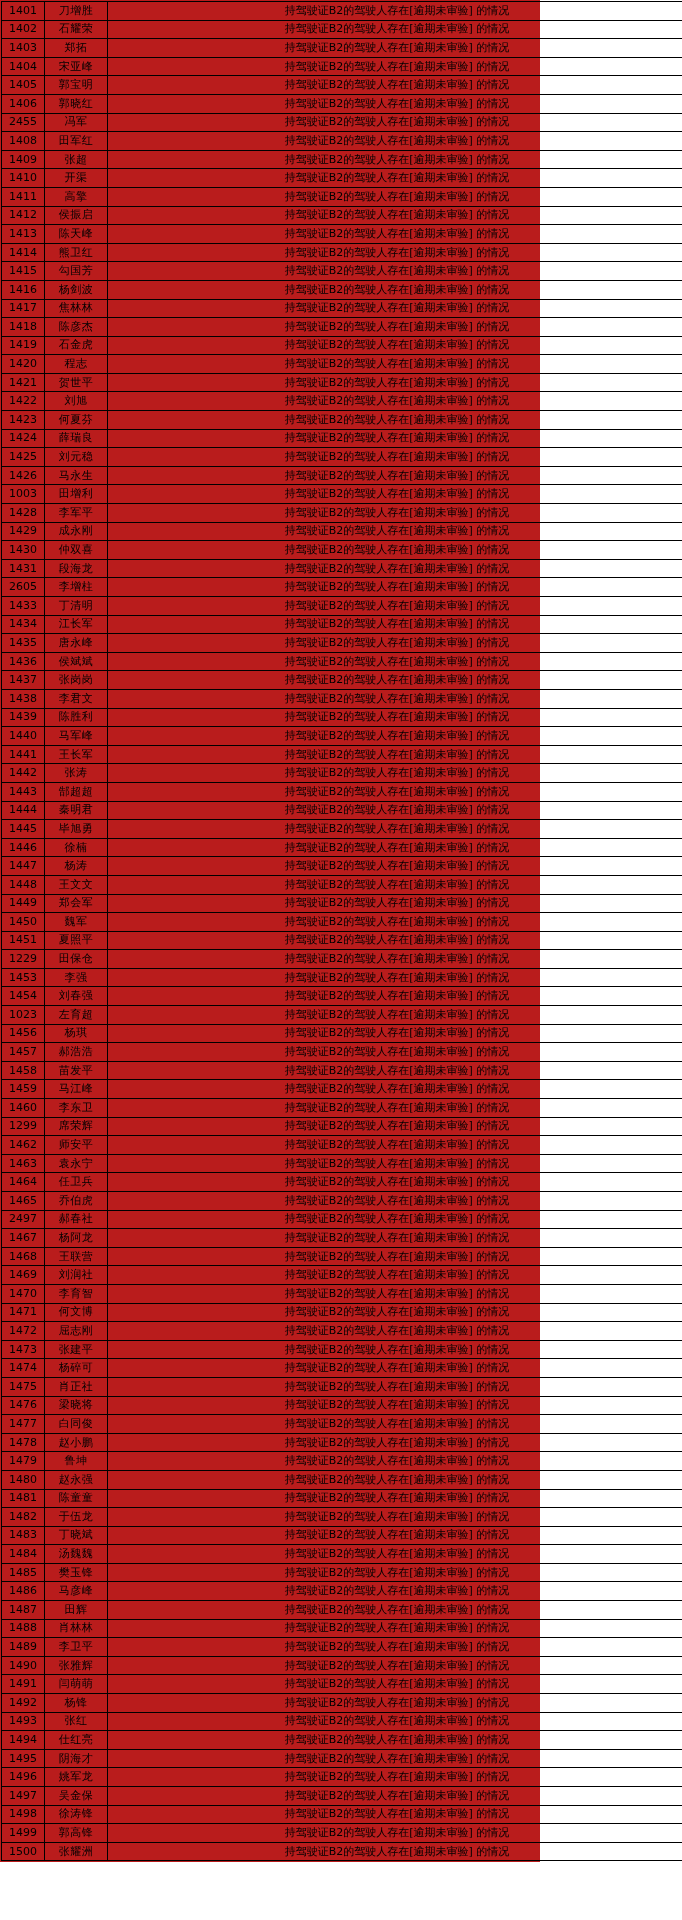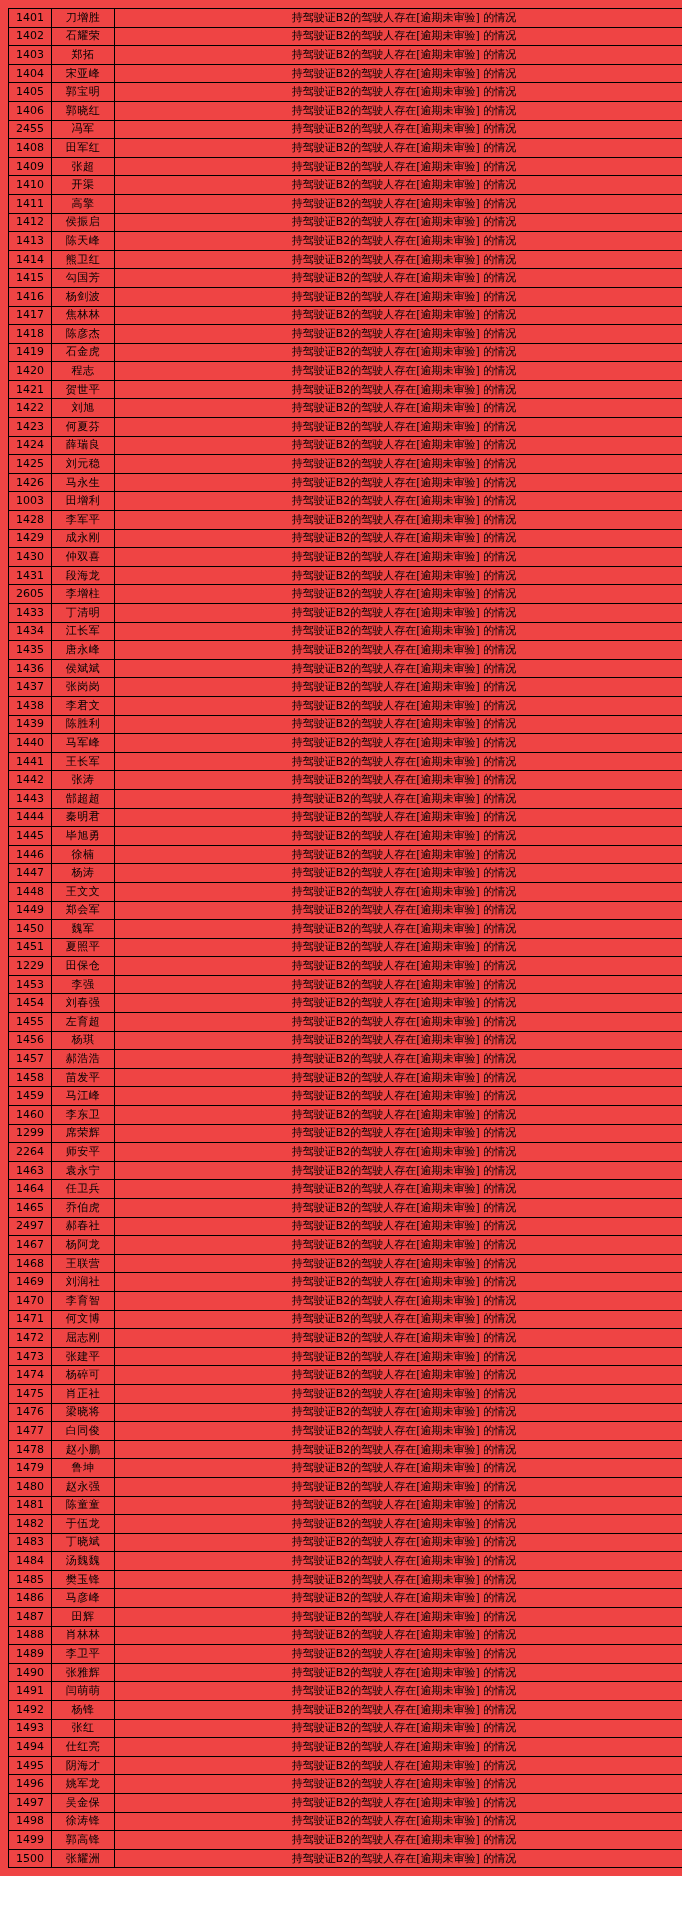--- a/index.html
+++ b/index.html
@@ -5,24 +5,24 @@
   html, body {
     margin: 0;
     padding: 0;
     background: #ffffff;
   }
   body {
     width: 682px;
     font-family: "DejaVu Sans", "Liberation Sans", sans-serif;
   }
   .sheet {
-    width: 682px;
+    width: 540px;
     box-sizing: border-box;
-    padding: 8px;
-    background: #ef4444;
+    padding: 1px;
+    background: #b91c1c;
   }
   table.reg-table {
     border-collapse: collapse;
     width: 682px;
     table-layout: fixed;
     font-size: 11px;
     color: #000;
   }
   table.reg-table td {
     border: 1px solid #000;
@@ -323,21 +323,21 @@
           <td class="col-id">1453</td>
           <td class="col-name">李强</td>
           <td class="col-desc"><span class="desc-inner">持驾驶证B2的驾驶人存在[逾期未审验] 的情况</span></td>
         </tr>
         <tr>
           <td class="col-id">1454</td>
           <td class="col-name">刘春强</td>
           <td class="col-desc"><span class="desc-inner">持驾驶证B2的驾驶人存在[逾期未审验] 的情况</span></td>
         </tr>
         <tr>
-          <td class="col-id">1455</td>
+          <td class="col-id">1023</td>
           <td class="col-name">左育超</td>
           <td class="col-desc"><span class="desc-inner">持驾驶证B2的驾驶人存在[逾期未审验] 的情况</span></td>
         </tr>
         <tr>
           <td class="col-id">1456</td>
           <td class="col-name">杨琪</td>
           <td class="col-desc"><span class="desc-inner">持驾驶证B2的驾驶人存在[逾期未审验] 的情况</span></td>
         </tr>
         <tr>
           <td class="col-id">1457</td>
@@ -358,21 +358,21 @@
           <td class="col-id">1460</td>
           <td class="col-name">李东卫</td>
           <td class="col-desc"><span class="desc-inner">持驾驶证B2的驾驶人存在[逾期未审验] 的情况</span></td>
         </tr>
         <tr>
           <td class="col-id">1299</td>
           <td class="col-name">席荣辉</td>
           <td class="col-desc"><span class="desc-inner">持驾驶证B2的驾驶人存在[逾期未审验] 的情况</span></td>
         </tr>
         <tr>
-          <td class="col-id">2264</td>
+          <td class="col-id">1462</td>
           <td class="col-name">师安平</td>
           <td class="col-desc"><span class="desc-inner">持驾驶证B2的驾驶人存在[逾期未审验] 的情况</span></td>
         </tr>
         <tr>
           <td class="col-id">1463</td>
           <td class="col-name">袁永宁</td>
           <td class="col-desc"><span class="desc-inner">持驾驶证B2的驾驶人存在[逾期未审验] 的情况</span></td>
         </tr>
         <tr>
           <td class="col-id">1464</td>

